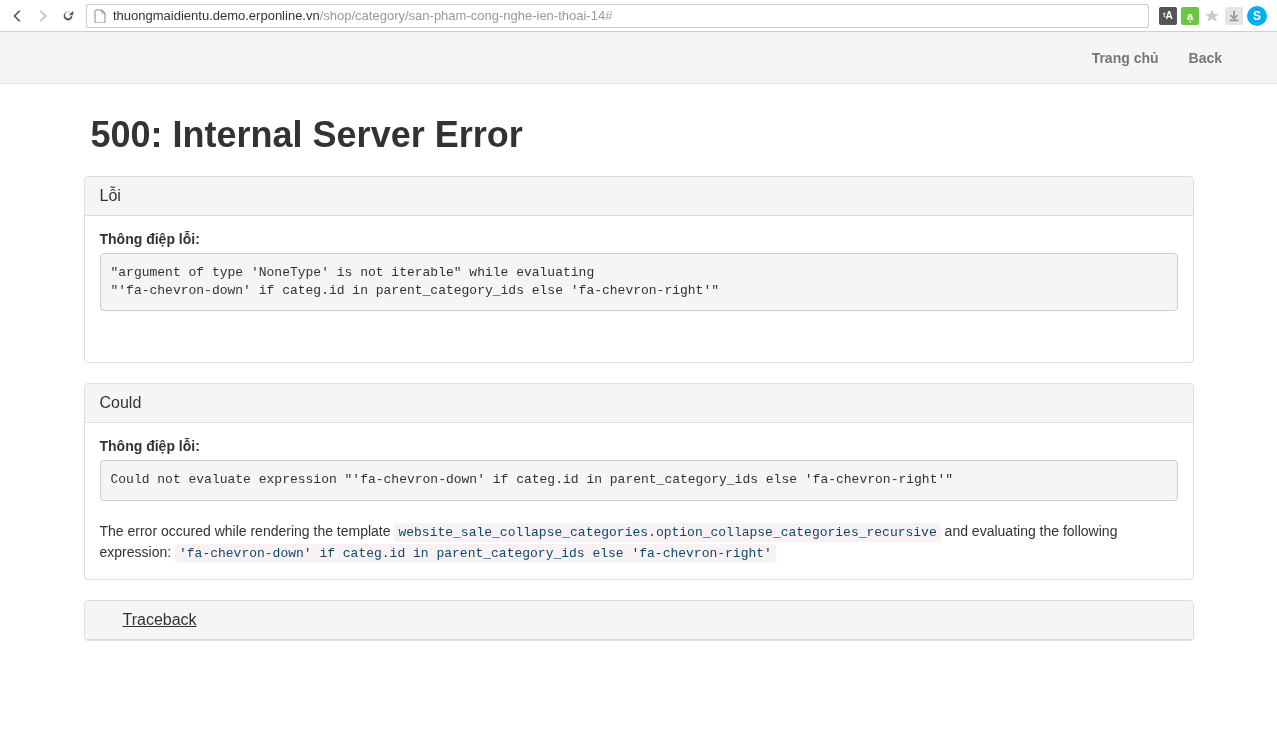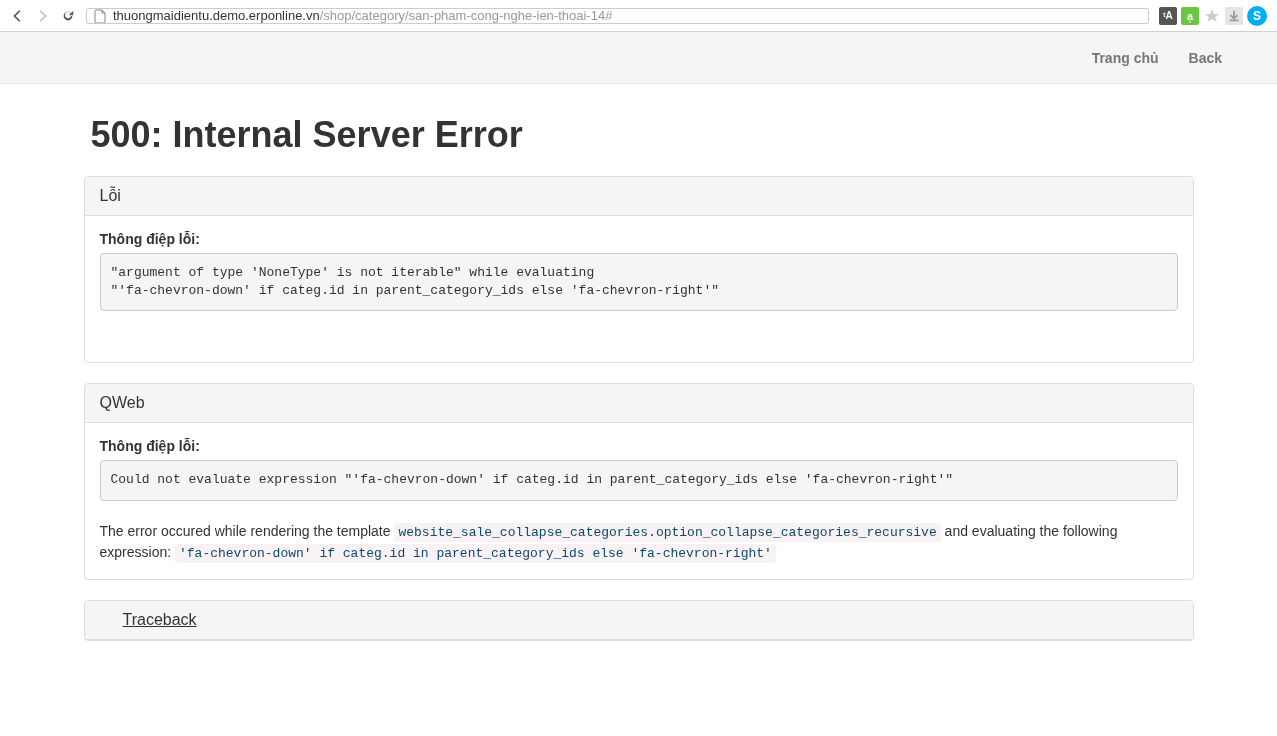--- a/index.html
+++ b/index.html
@@ -40,21 +40,21 @@
     .nav-arrow.disabled { color: #b0b0b0; }
     .reload-icon {
       width: 16px; height: 16px;
       display: flex; align-items: center; justify-content: center;
       color: #5a5a5a;
       cursor: pointer;
       margin-right: 4px;
     }
     .address-bar {
       flex: 1;
-      height: 16px;
+      height: 24px;
       border: 1px solid #ccc;
       border-radius: 2px;
       display: flex;
       align-items: center;
       padding: 0 6px;
       font-size: 13px;
       color: #333;
       white-space: nowrap;
       overflow: hidden;
       gap: 6px;
@@ -247,21 +247,21 @@
     <div class="panel-heading">Lỗi</div>
     <div class="panel-body">
       <div class="label-strong">Thông điệp lỗi:</div>
       <pre>"argument of type 'NoneType' is not iterable" while evaluating
 "'fa-chevron-down' if categ.id in parent_category_ids else 'fa-chevron-right'"</pre>
       <div class="extra-space"></div>
     </div>
   </div>
 
   <div class="panel">
-    <div class="panel-heading">QWeb</div>
+    <div class="panel-heading">Could</div>
     <div class="panel-body">
       <div class="label-strong">Thông điệp lỗi:</div>
       <pre>Could not evaluate expression "'fa-chevron-down' if categ.id in parent_category_ids else 'fa-chevron-right'"</pre>
       <div class="err-desc">
         <span>The error occured while rendering the template </span><code class="inline">website_sale_collapse_categories.option_collapse_categories_recursive</code><span> and evaluating the following expression: </span><code class="inline">'fa-chevron-down' if categ.id in parent_category_ids else 'fa-chevron-right'</code>
       </div>
     </div>
   </div>
 
   <div class="panel">

